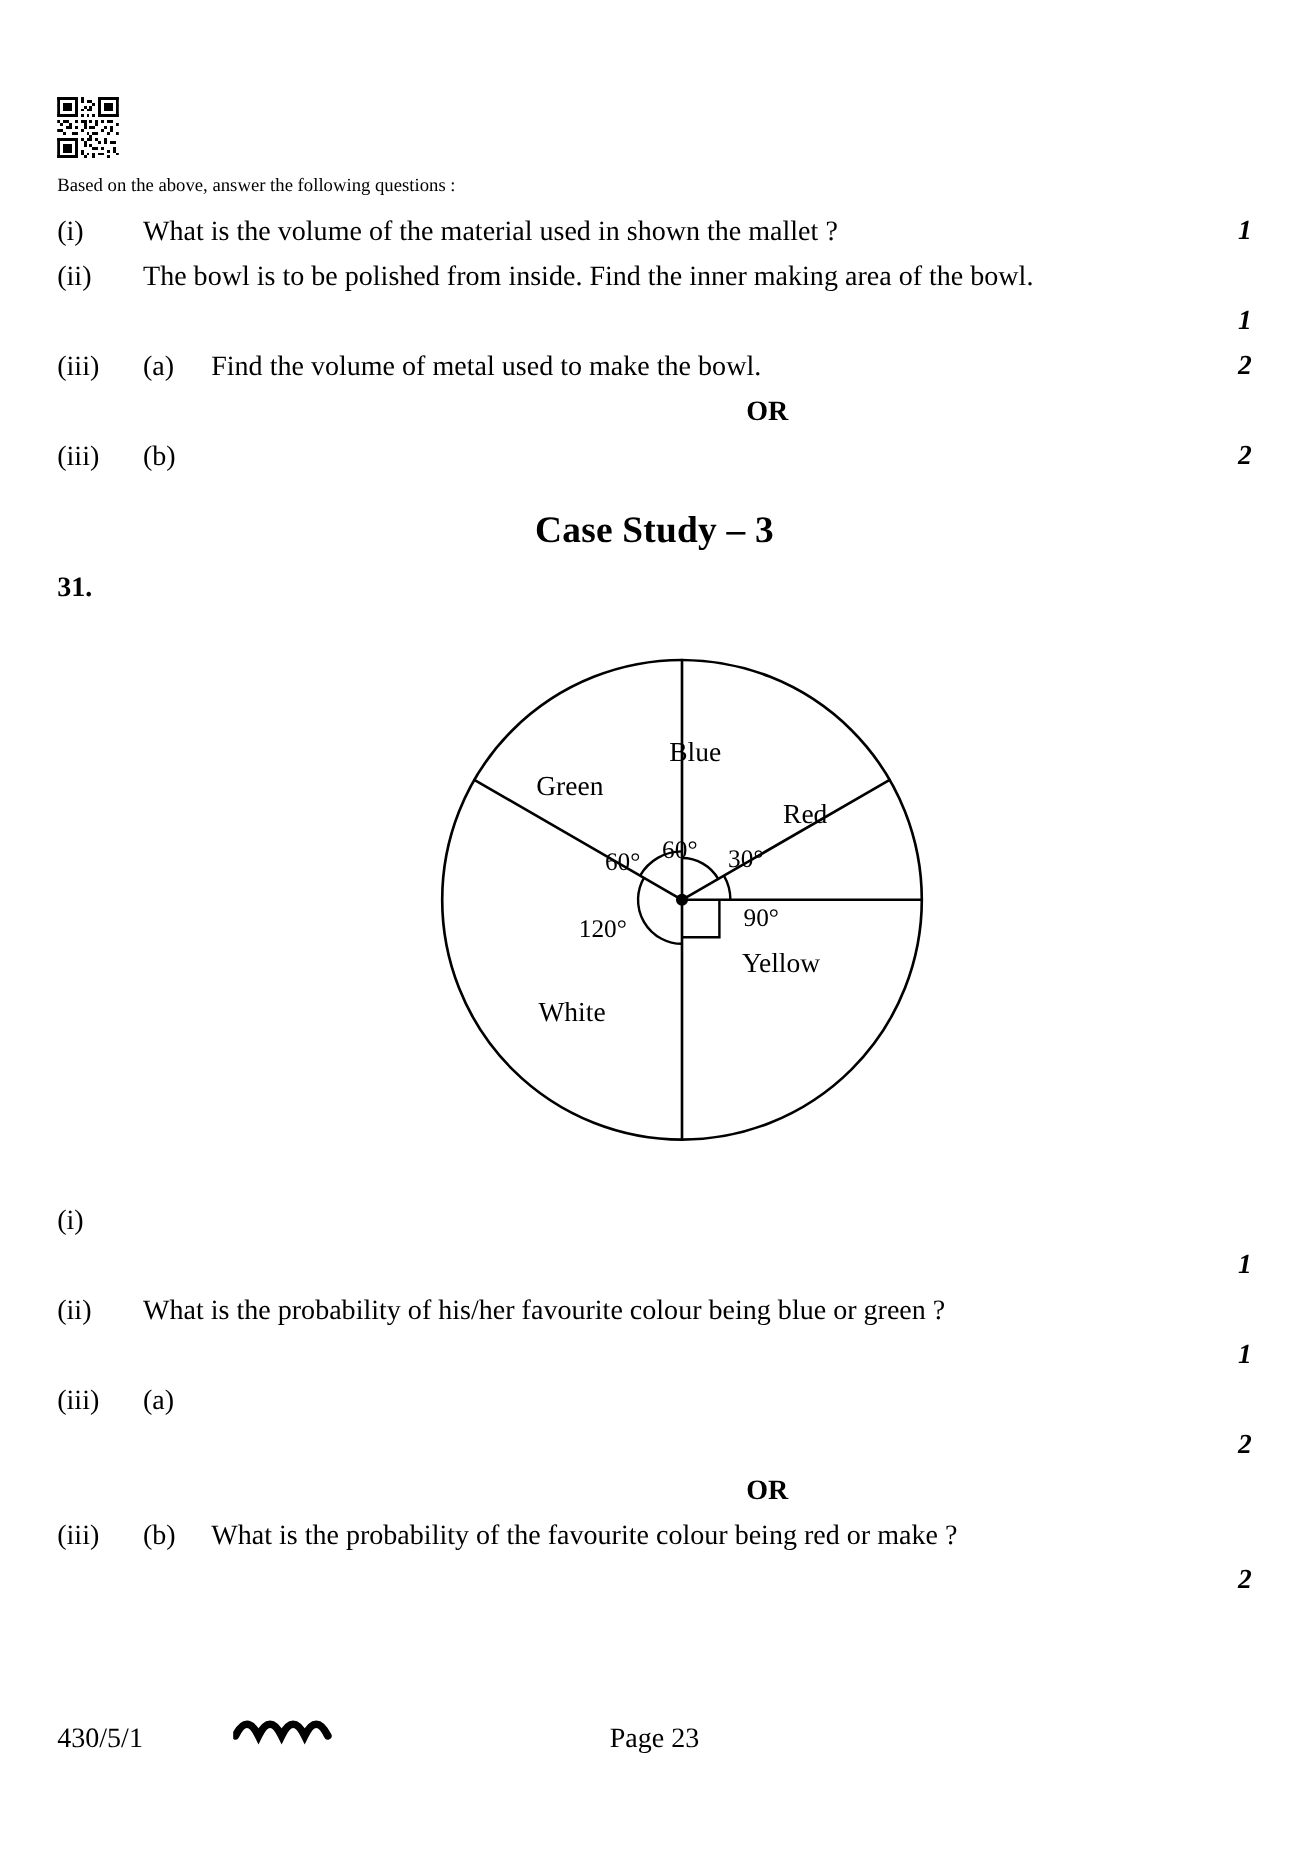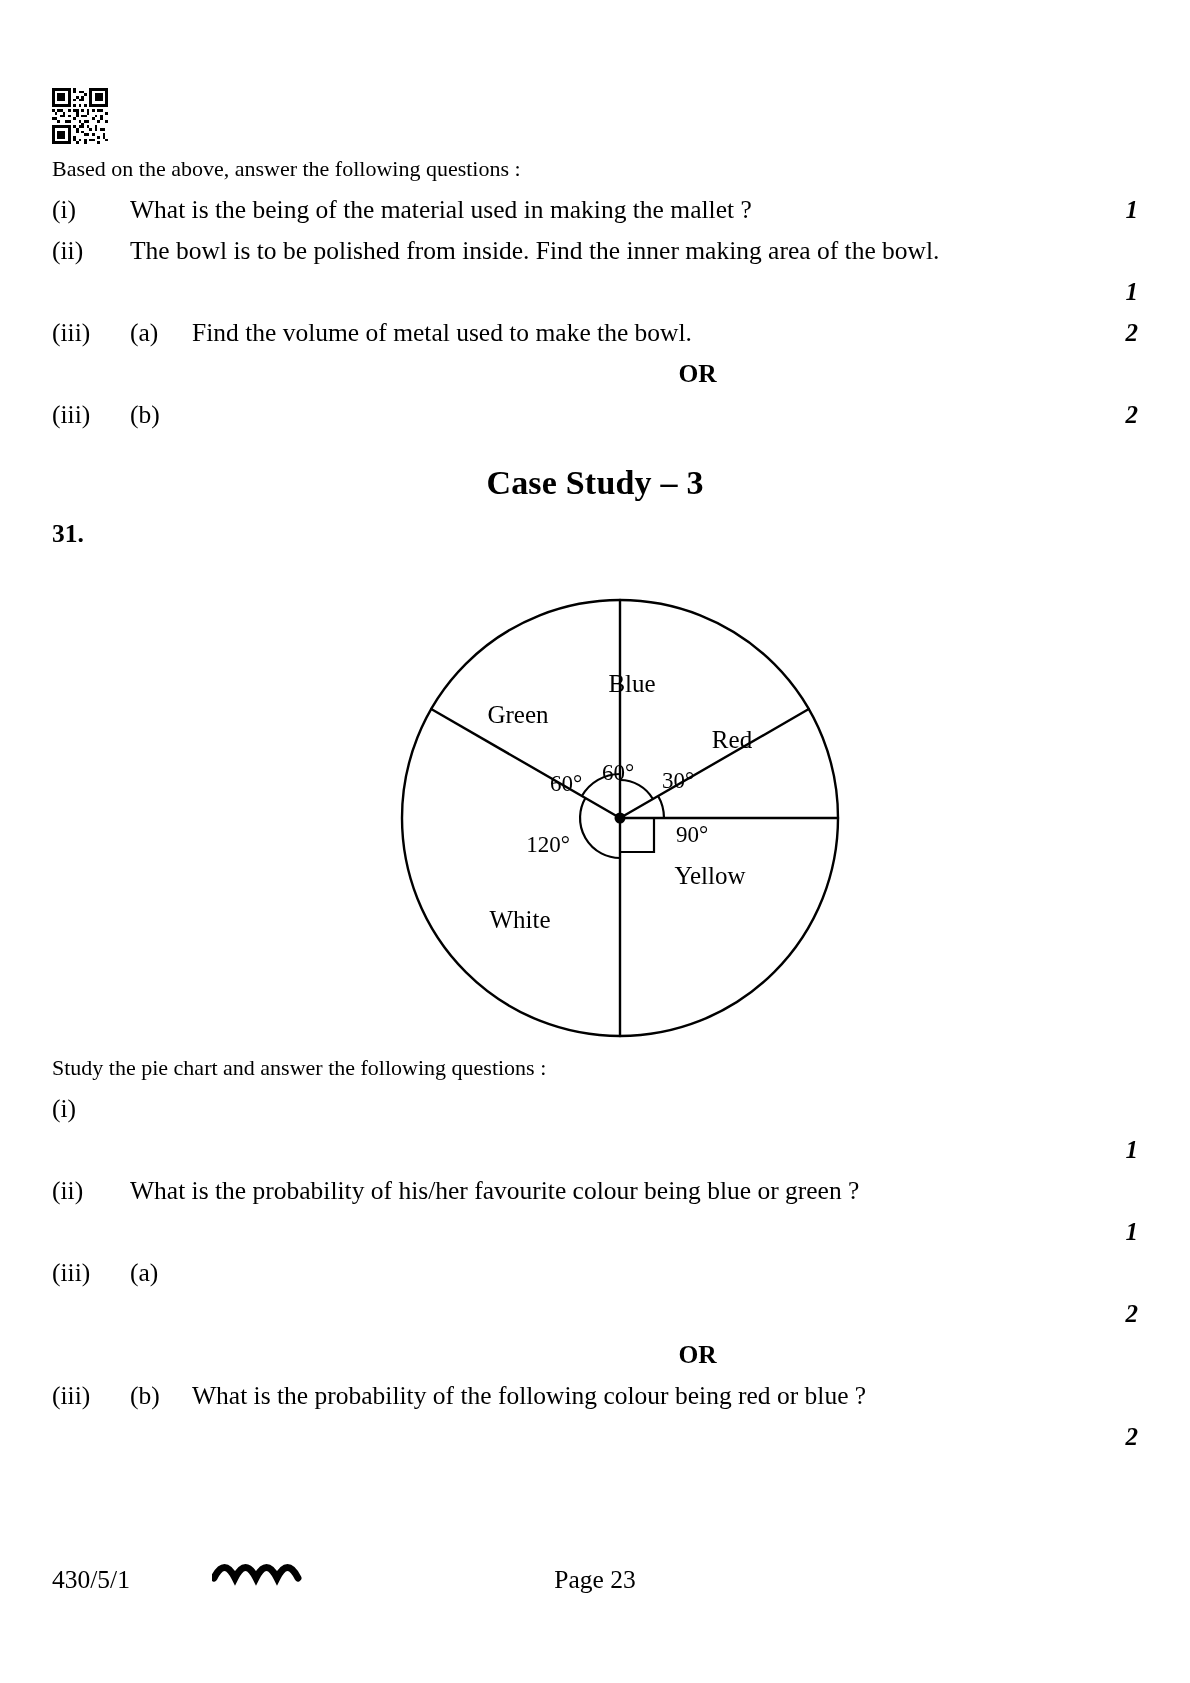--- a/index.html
+++ b/index.html
@@ -35,21 +35,21 @@
   
   .content {
     position: absolute;
     left: 52px;
     top: 0;
     width: 1086px;
   }
 
   .line {
     position: relative;
-    font-size: 22px;
+    font-size: 17px;
     line-height: 41px;
   }
 
   
   .qrow {
     position: relative;
     display: block;
     margin: 0;
     padding: 0;
   }
@@ -246,21 +246,21 @@
     </svg>
   </div>
 
   <div class="content" style="top:148px;">
     <div class="line">Based on the above, answer the following questions :</div>
   </div>
 
   <div class="content" style="top:189px;">
     <div class="qrow">
       <span class="lead">(i)</span>
-      <div class="body-text nojust" style="margin-left:78px; margin-right:130px;">What is the being of the material used in making the mallet ?</div>
+      <div class="body-text nojust" style="margin-left:78px; margin-right:130px;">What is the volume of the material used in shown the mallet ?</div>
       <span class="marks" style="top:0;">1</span>
     </div>
   </div>
 
   <div class="content" style="top:230px;">
     <div class="qrow">
       <span class="lead">(ii)</span>
       <div class="body-text" style="margin-left:78px; margin-right:108px;">The bowl is to be polished from inside. Find the inner making area of the bowl.</div>
       <span class="marks" style="top:41px;">1</span>
     </div>
@@ -338,23 +338,20 @@
       <text class="pie-label" x="150" y="340" text-anchor="middle">White</text>
 
       <text class="angle-label" x="196" y="203" text-anchor="middle">60°</text>
       <text class="angle-label" x="248" y="192" text-anchor="middle">60°</text>
       <text class="angle-label" x="308" y="200" text-anchor="middle">30°</text>
       <text class="angle-label" x="322" y="254" text-anchor="middle">90°</text>
       <text class="angle-label" x="178" y="264" text-anchor="middle">120°</text>
     </svg>
   </div>
 
-  <div class="content" style="top:1047px;">
-    <div class="line">Study the pie chart and answer the following questions :</div>
-  </div>
 
   <div class="content" style="top:1088px;">
     <div class="qrow">
       <span class="lead">(i)</span>
       <span class="marks" style="top:41px;">1</span>
     </div>
   </div>
 
   <div class="content" style="top:1170px;">
     <div class="qrow">
@@ -373,21 +370,21 @@
   </div>
 
   <div class="content" style="top:1334px;">
     <div class="or-line" style="margin-left:205px;">OR</div>
   </div>
 
   <div class="content" style="top:1375px;">
     <div class="qrow">
       <span class="lead">(iii)</span>
       <span class="sublead" style="left:78px;">(b)</span>
-      <div class="body-text" style="margin-left:140px; margin-right:108px;">What is the probability of the following colour being red or blue ?</div>
+      <div class="body-text" style="margin-left:140px; margin-right:108px;">What is the probability of the favourite colour being red or make ?</div>
       <span class="marks" style="top:41px;">2</span>
     </div>
   </div>
 
   <div class="footer">
     <span class="code">430/5/1</span>
     <span class="squiggle">
       <svg width="110" height="28" viewBox="0 0 110 28" aria-hidden="true">
         <path d="M2 16 C 9 2, 16 2, 23 16 C 30 2, 37 2, 44 16 C 51 2, 58 2, 65 16 C 72 2, 79 2, 86 16" fill="none" stroke="#000000" stroke-width="7" stroke-linecap="round"></path>
       </svg>

